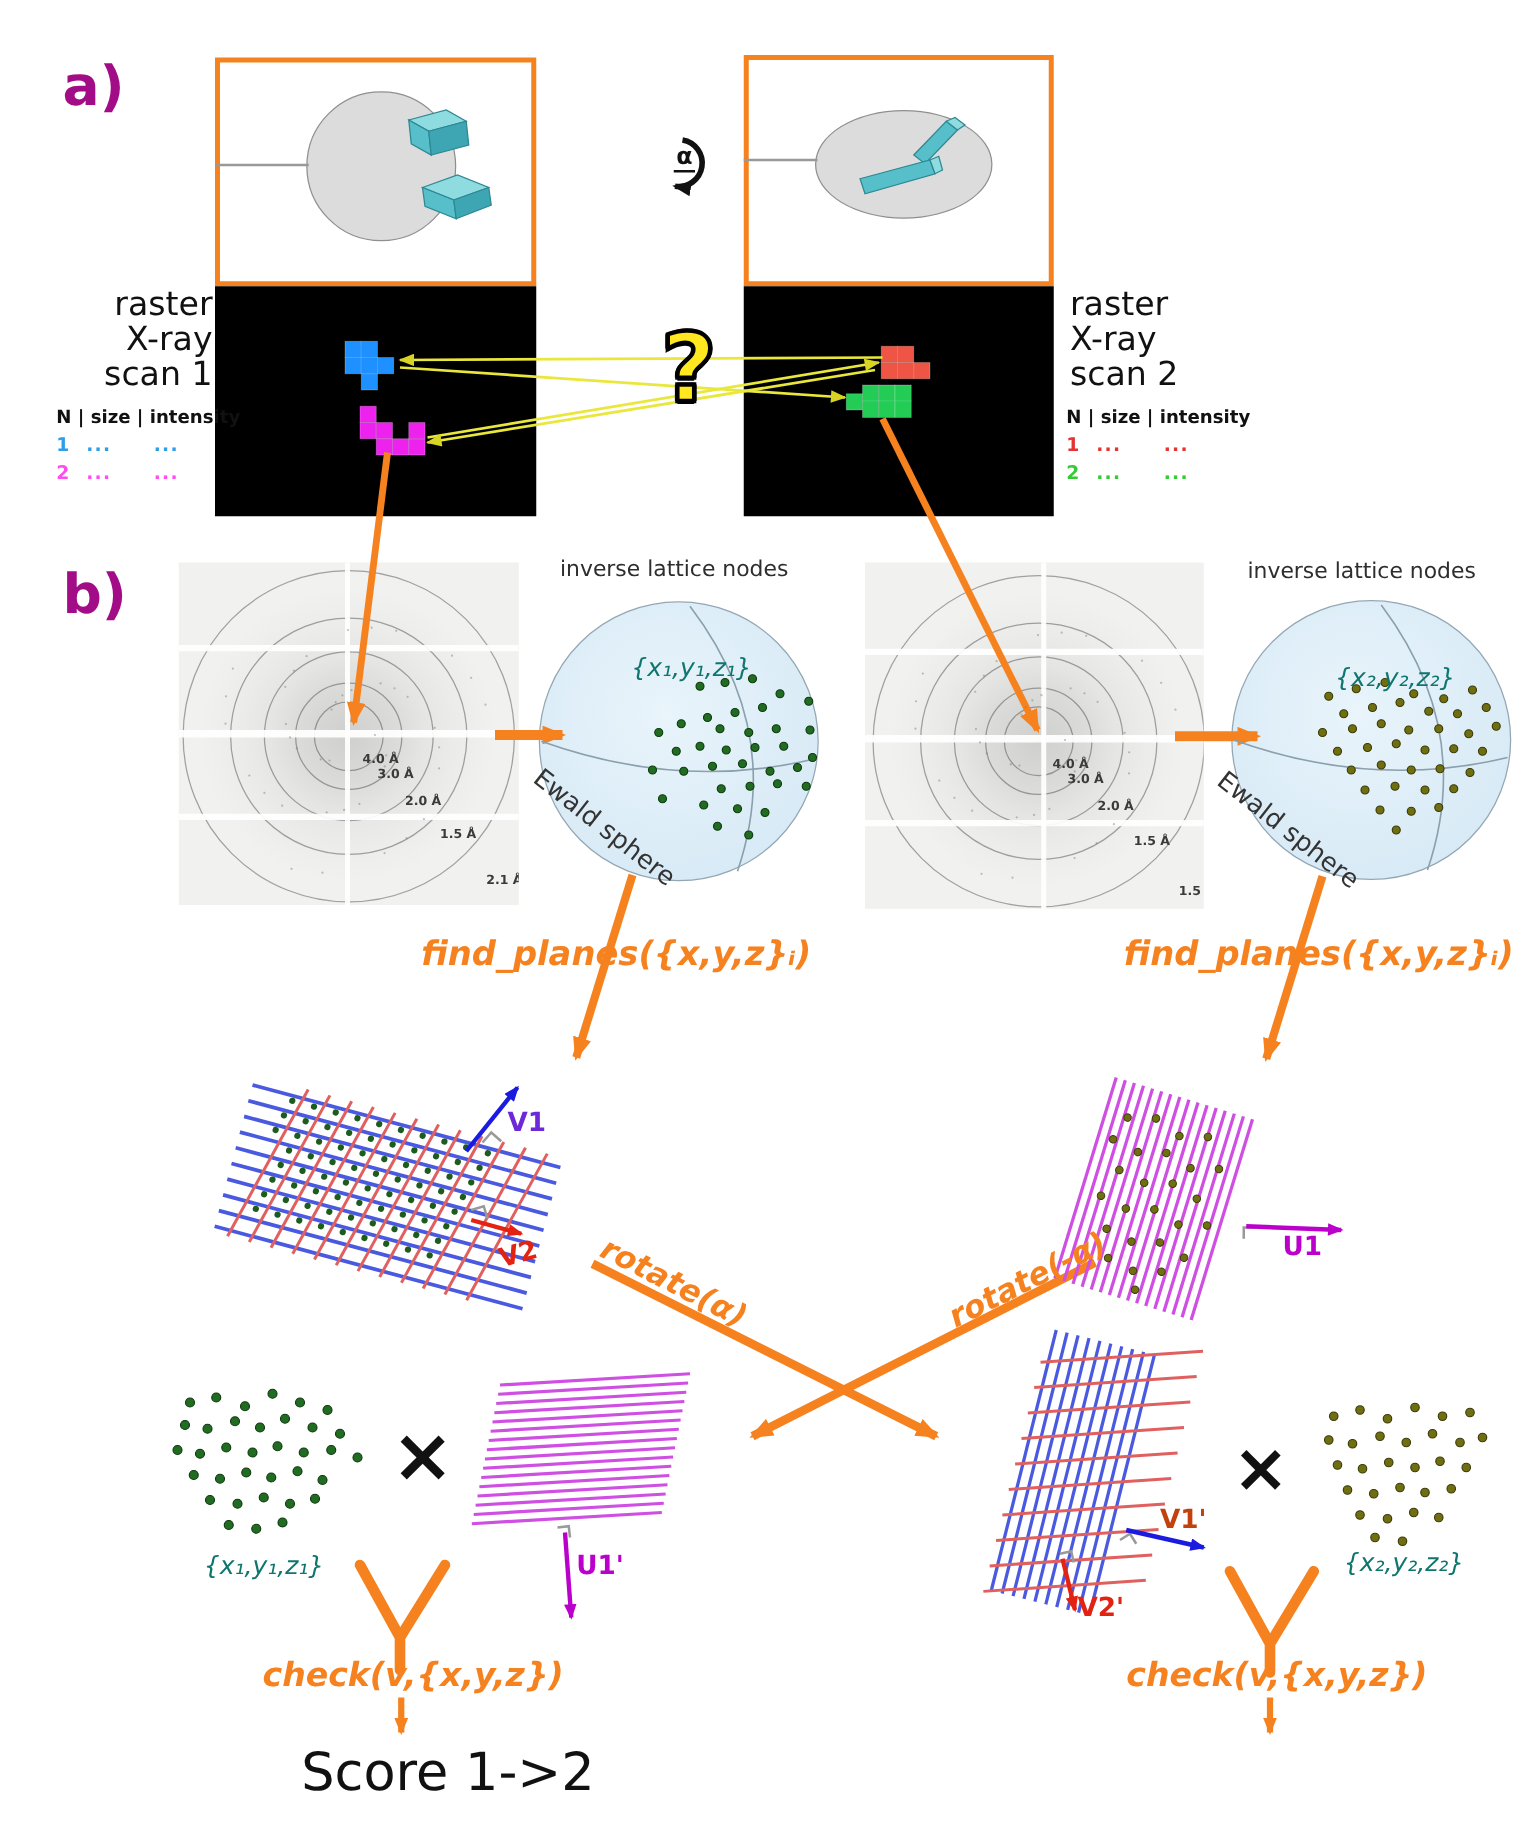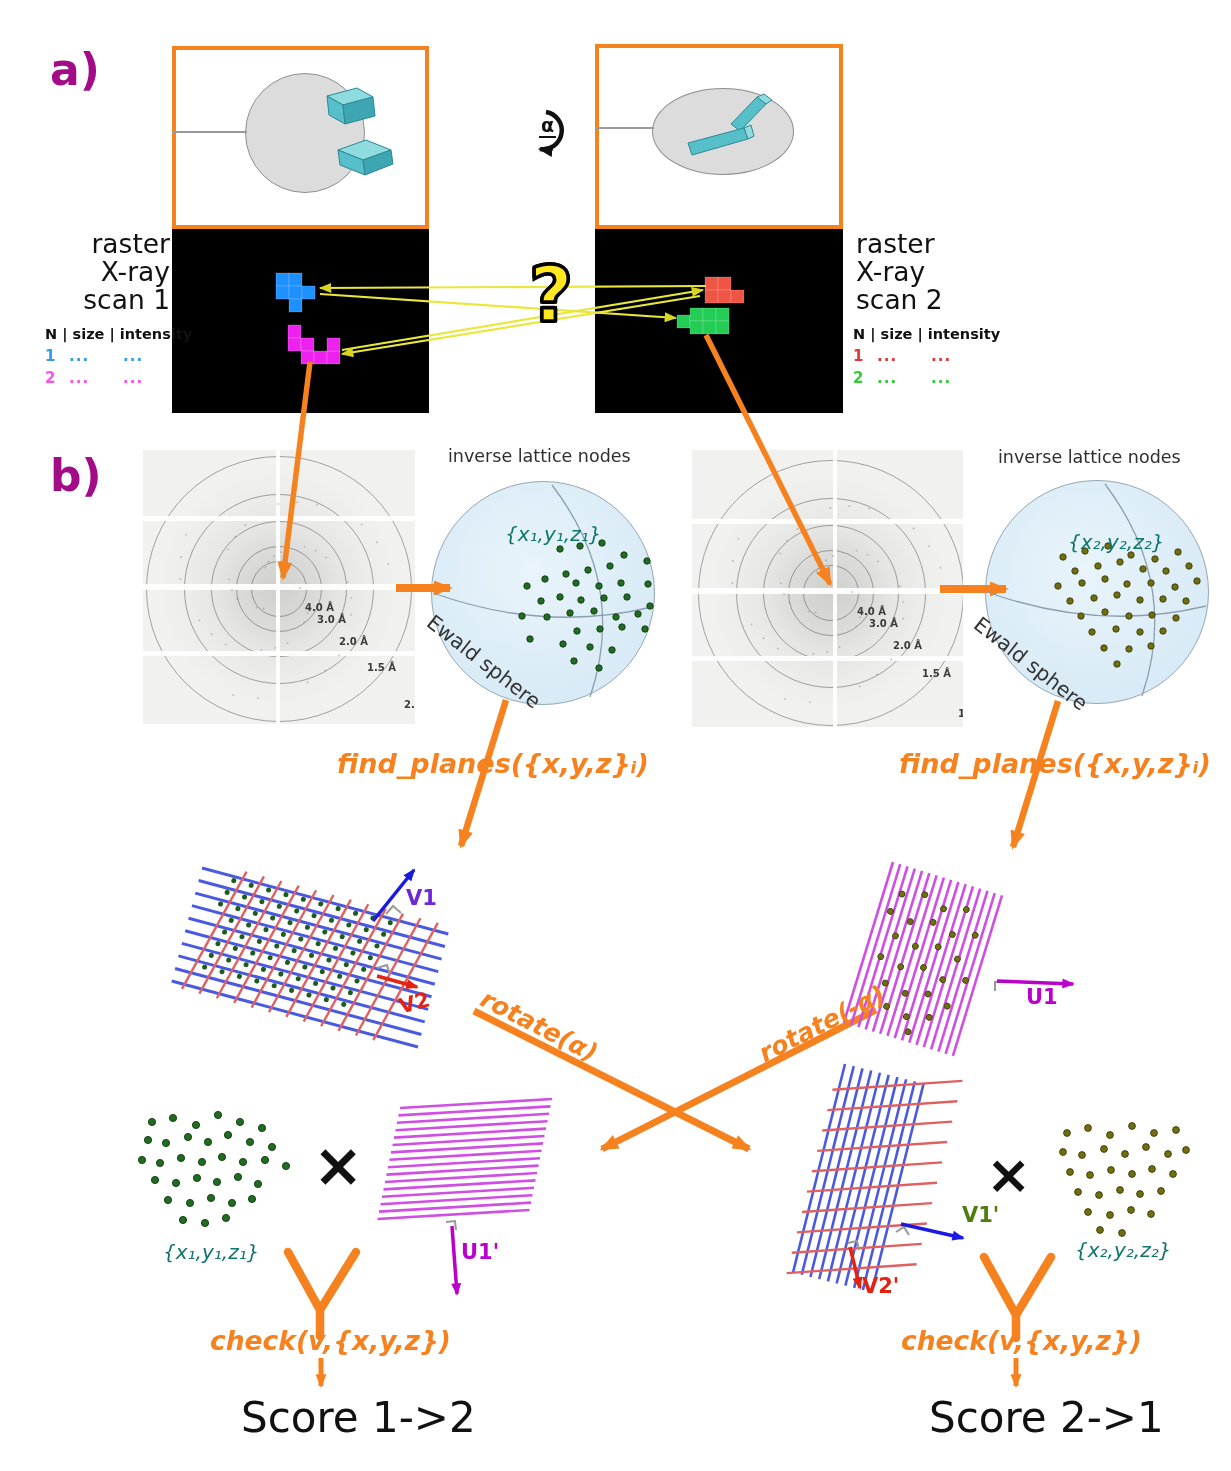--- a/index.html
+++ b/index.html
@@ -16,21 +16,21 @@
   .tbl-h{font-size:14.5px;color:#111;margin-bottom:5px;}
   .tbl-r{display:flex;margin-bottom:4px;letter-spacing:1px;}
   .tbl-r .c1{width:24px;}
   .tbl-r .c2{width:54px;}
   .qmark{font-size:76px;font-weight:bold;color:#ffe81f;-webkit-text-stroke:3.5px #000;
          text-shadow:2px 0 #000,-2px 0 #000,0 2px #000,0 -2px #000;}
   .alpha{font-size:19px;font-weight:bold;color:#111;border-bottom:2.5px solid #111;padding:0 2px;}
   .diff{position:absolute;overflow:hidden;z-index:1;}
   .ring{position:absolute;border:1px solid rgba(80,80,80,.5);border-radius:50%;}
   .hstripe,.vstripe{position:absolute;background:rgba(255,255,255,.92);}
-  .ring-label{position:absolute;font-size:10px;font-weight:bold;color:#3a3a3a;white-space:nowrap;margin-left:15px;}
+  .ring-label{position:absolute;font-size:10px;font-weight:bold;color:#3a3a3a;white-space:nowrap;}
   .sphere{position:absolute;border-radius:50%;z-index:1;
           background:radial-gradient(circle at 45% 40%, #e9f4fb, #d2e7f4);
           border:1.5px solid #93a7b3;}
   .sphere-title{font-size:17.5px;color:#2e2e2e;}
   .nodes-label{font-size:20px;font-style:italic;color:#0f766e;}
   .ewald-label{font-size:20.5px;color:#333;transform:rotate(38deg);transform-origin:left top;}
   .op-label{font-size:27px;font-style:italic;font-weight:600;color:#F5821F;}
   .rot-label{font-size:25px;font-style:italic;font-weight:600;color:#F5821F;transform-origin:left top;}
   .check-label{font-size:26.5px;font-style:italic;font-weight:600;color:#F5821F;}
   .score{font-size:42px;font-weight:500;color:#111;}
@@ -687,28 +687,27 @@
 
   <div class="txt op-label" style="left:337px;top:748px;">find_planes({x,y,z}ᵢ)</div>
   <div class="txt op-label" style="left:899px;top:748px;">find_planes({x,y,z}ᵢ)</div>
   <div class="txt rot-label" style="left:489px;top:984px;transform:rotate(27deg);">rotate(α)</div>
   <div class="txt rot-label" style="left:754px;top:1042px;transform:rotate(-27deg);">rotate(-α)</div>
 
   <div class="txt vec" style="left:406px;top:886px;color:#6d28d9;">V1</div>
   <div class="txt vec" style="left:399px;top:991px;color:#e32211;transform:rotate(-15deg);">V2</div>
   <div class="txt vec" style="left:1026px;top:985px;color:#bb00cc;">U1</div>
   <div class="txt vec" style="left:461px;top:1240px;color:#bb00cc;">U1'</div>
-  <div class="txt vec" style="left:962px;top:1203px;color:#4d7c0f;">V1'</div>
+  <div class="txt vec" style="left:928px;top:1203px;color:#c2410c;">V1'</div>
   <div class="txt vec" style="left:862px;top:1274px;color:#e32211;">V2'</div>
 
   <div class="txt times" style="left:313px;top:1135px;">×</div>
   <div class="txt times" style="left:986px;top:1148px;font-size:54px;">×</div>
 
   <div class="txt nodes-label" style="left:163px;top:1240px;">{x₁,y₁,z₁}</div>
   <div class="txt nodes-label" style="left:1075px;top:1238px;">{x₂,y₂,z₂}</div>
 
   <div class="txt check-label" style="left:210px;top:1325px;">check(v,{x,y,z})</div>
   <div class="txt check-label" style="left:901px;top:1325px;">check(v,{x,y,z})</div>
 
   <div class="txt score" style="left:241px;top:1393px;">Score 1-&gt;2</div>
-  <div class="txt score" style="left:929px;top:1393px;">Score 2-&gt;1</div>
 
 </div>
 
 </body></html>

